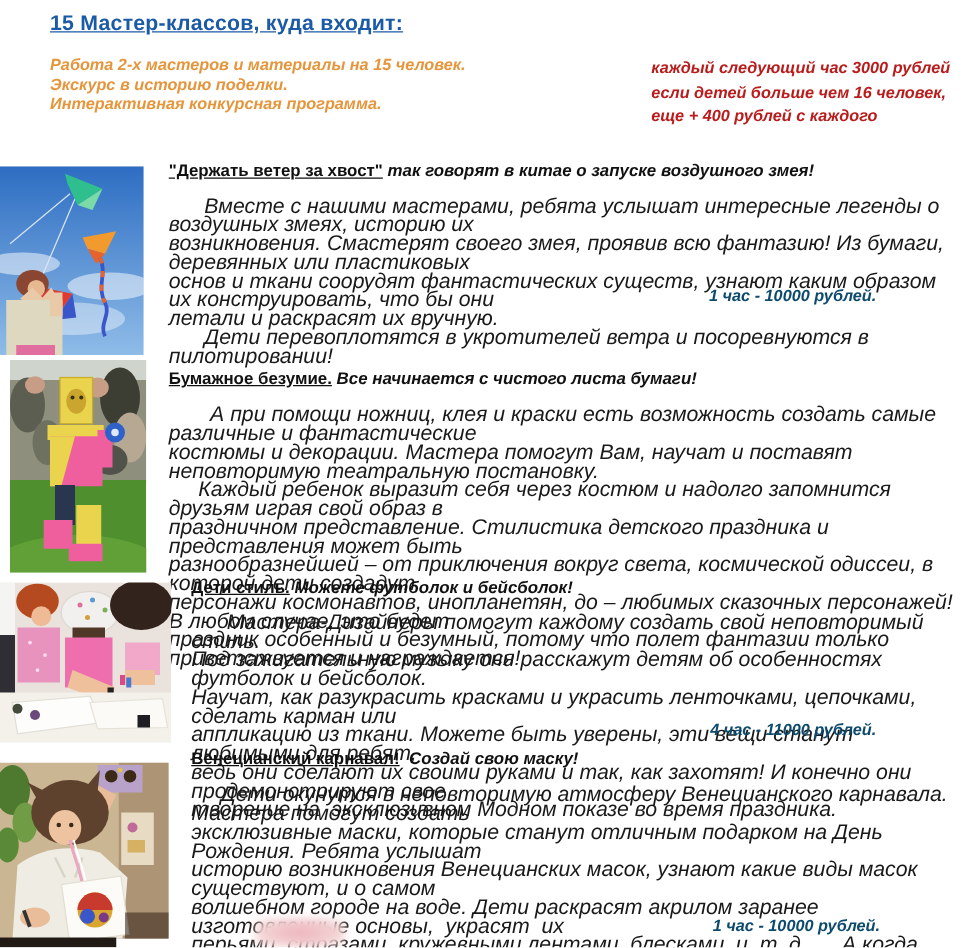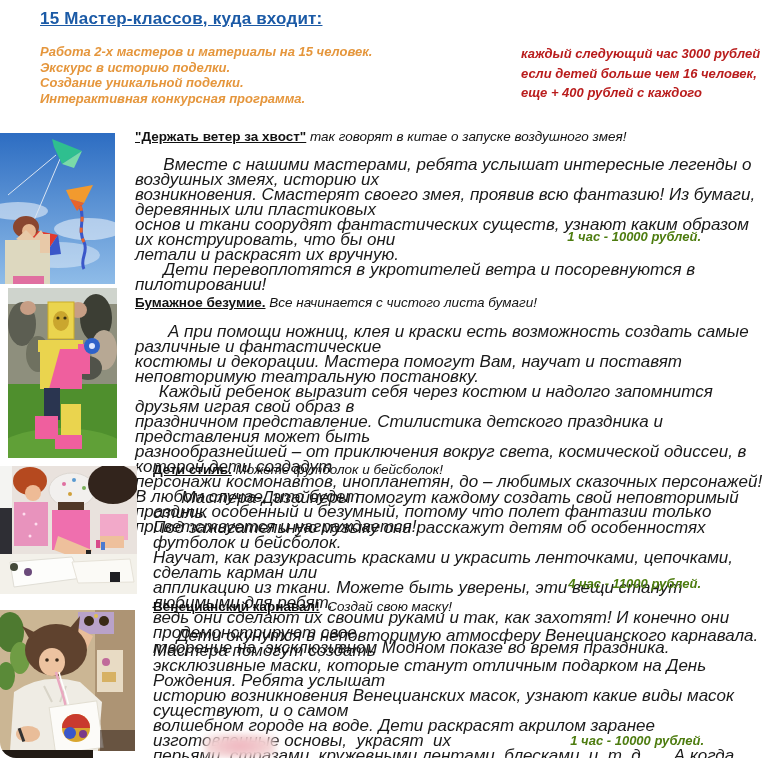--- a/index.html
+++ b/index.html
@@ -1,43 +1,42 @@
 <!DOCTYPE html>
 <html><head>
 <meta charset="utf-8">
 <style>
   html,body{margin:0;padding:0;background:#fff;}
   .page{position:relative;width:770px;height:758px;background:#ffffff;overflow:hidden;
-        font-family:"Liberation Sans",sans-serif;border-radius:16px;}
+        font-family:"Liberation Sans",sans-serif;}
   .abs{position:absolute;}
   .title{font-size:17px;font-weight:bold;color:#1b5aa6;text-decoration:underline;
          letter-spacing:.2px;margin:0;}
   .includes{font-size:13px;font-style:italic;font-weight:bold;color:#e5963c;line-height:15.5px;}
   .note{font-size:13px;font-style:italic;font-weight:bold;color:#b91c1c;line-height:19.5px;}
   .heading{font-size:13.5px;font-weight:bold;color:#111;white-space:pre;}
   .heading .hb{text-decoration:underline;}
-  .heading .hr{font-weight:normal;font-style:italic;margin-top:48px;}
+  .heading .hr{font-weight:bold;font-style:italic;margin-top:48px;}
   .body-text{font-size:17px;font-style:italic;color:#191919;line-height:15px;white-space:pre-wrap;}
-  .price{font-size:13px;font-style:italic;font-weight:bold;color:#4d7c0f;text-align:right;}
+  .price{font-size:13px;font-style:italic;font-weight:bold;color:#0c4a6e;text-align:right;}
   .photo{display:block;}
   .darkbar{background:#221b15;}
   .pinkblob{background:radial-gradient(ellipse at center,#eeb3bd 0%,#f3d3d4 60%,rgba(255,255,255,0) 100%);
             filter:blur(3px);}
 </style>
 </head>
 <body>
 
 <div class="page">
 
   <h1 class="title abs" style="left:40px;top:9px;">15 Мастер-классов, куда входит: </h1>
 
   <div class="includes abs" style="left:40px;top:44px;">
     <div>Работа 2-х мастеров и материалы на 15 человек.</div>
     <div>Экскурс в историю поделки.</div>
-    <div>Создание уникальной поделки.</div>
     <div>Интерактивная конкурсная программа.</div>
   </div>
 
   <div class="note abs" style="left:521px;top:44px;">
     <div>каждый следующий час  3000 рублей</div>
     <div>если детей больше чем 16 человек,</div>
     <div>еще + 400 рублей с каждого</div>
   </div>
 
   <svg class="abs photo" style="left:0;top:133px;" width="115" height="151" viewBox="0 0 115 151">

